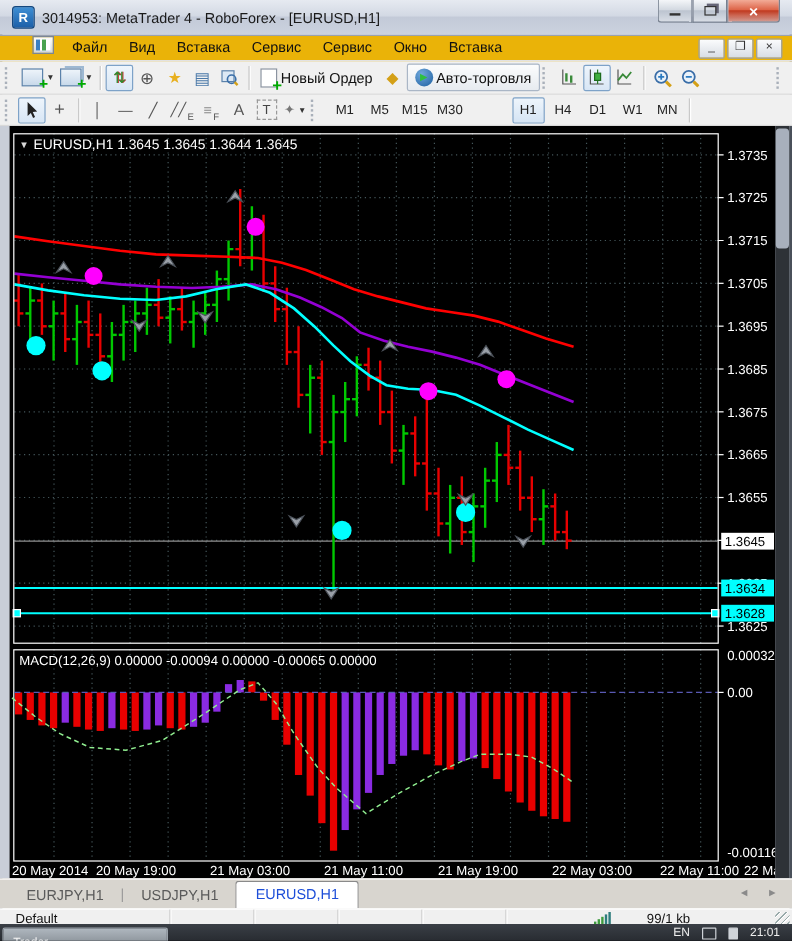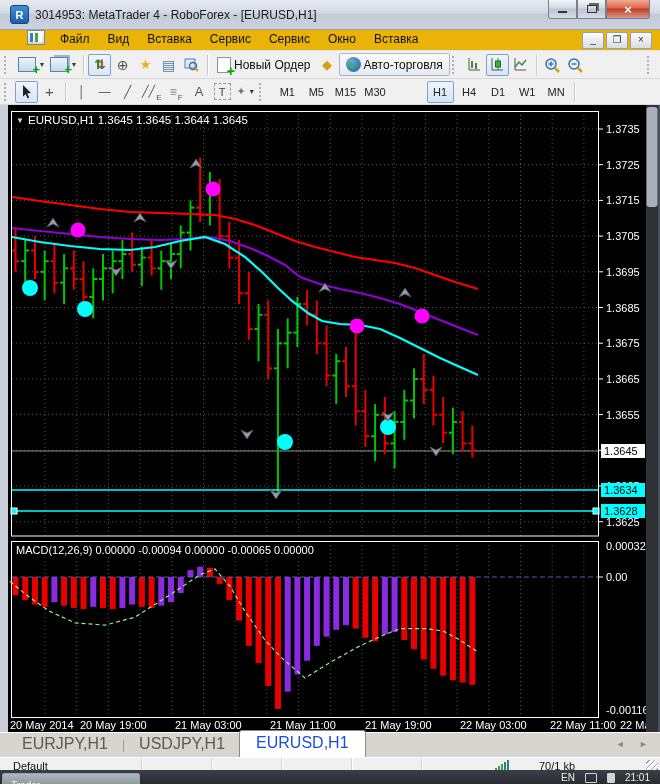--- a/index.html
+++ b/index.html
@@ -54,21 +54,21 @@
   .dashedbox{width:15px;height:15px;border:1px dashed #999;display:flex;align-items:center;justify-content:center;font-size:11px;color:#444;}
   .subletter{font-size:8px;color:#555;align-self:flex-end;margin-left:-2px;}
   .tf{min-width:21px;height:20px;display:flex;align-items:center;justify-content:center;font-size:11px;color:#222;
     border:1px solid transparent;border-radius:2px;padding:0 2px;}
   .tf.pressed{border-color:#7da2c8;background:linear-gradient(#eef5fc,#d5e4f4);margin-left:36px;}
   
   .chart-host{height:627px;background:#000;}
   svg text{font-family:"Liberation Sans","DejaVu Sans",sans-serif;}
   
   .tabsbar{height:24px;background:#d8d5cf;border-top:1px solid #ffffff;display:flex;align-items:flex-end;position:relative;}
-  .tab{font-size:16px;color:#5a5a5a;padding:3px 14px 4px 14px;margin-top:2px;}
+  .tab{font-size:12px;color:#5a5a5a;padding:3px 14px 4px 14px;margin-top:2px;}
   .tab.active{background:#ffffff;color:#1d4ed8;border:1px solid #8a8a8a;border-bottom:none;border-radius:3px 3px 0 0;
     padding:3px 16px 5px 16px;}
   .tabdiv{color:#9a9a9a;font-size:12px;align-self:center;}
   .tab-nav{position:absolute;right:6px;top:6px;color:#8a8a8a;font-size:9px;letter-spacing:6px;}
   
   .statusbar{height:15px;background:#f0f0f0;display:flex;align-items:center;font-size:11px;color:#111;position:relative;border-top:1px solid #fff;}
   .cell{height:100%;display:flex;align-items:center;padding:0 13px;box-sizing:border-box;border-right:1px solid #d2d2d2;box-shadow:1px 0 0 #fff;}
   .cell.profile{width:142px;overflow:hidden;white-space:nowrap;}
   .conn{display:flex;align-items:flex-end;gap:1px;height:11px;margin:0 4px 1px 8px;}
   .conn i{display:block;width:2px;background:#3f9c3f;}
@@ -601,21 +601,21 @@
     <div class="cell" style="width:70px;"></div>
     <div class="cell" style="width:70px;"></div>
     <div class="cell" style="width:65px;border-right:none;box-shadow:none;"></div>
     <div class="conn">
       <i style="height:3px;"></i>
         <i style="height:5px;"></i>
         <i style="height:7px;"></i>
       <i style="height:9px;background:#2e7d7d;"></i>
         <i style="height:11px;background:#2e7d7d;"></i>
     </div>
-    <div style="margin-left:26px;">70/1 kb</div>
+    <div style="margin-left:26px;">99/1 kb</div>
     <div class="resize-grip"></div>
   </div>
 </div>
 
 <div class="taskbar">
   <div class="task-btn">
       <span>Trader</span>
     </div>
   <div class="tray">
     <span>EN</span>

